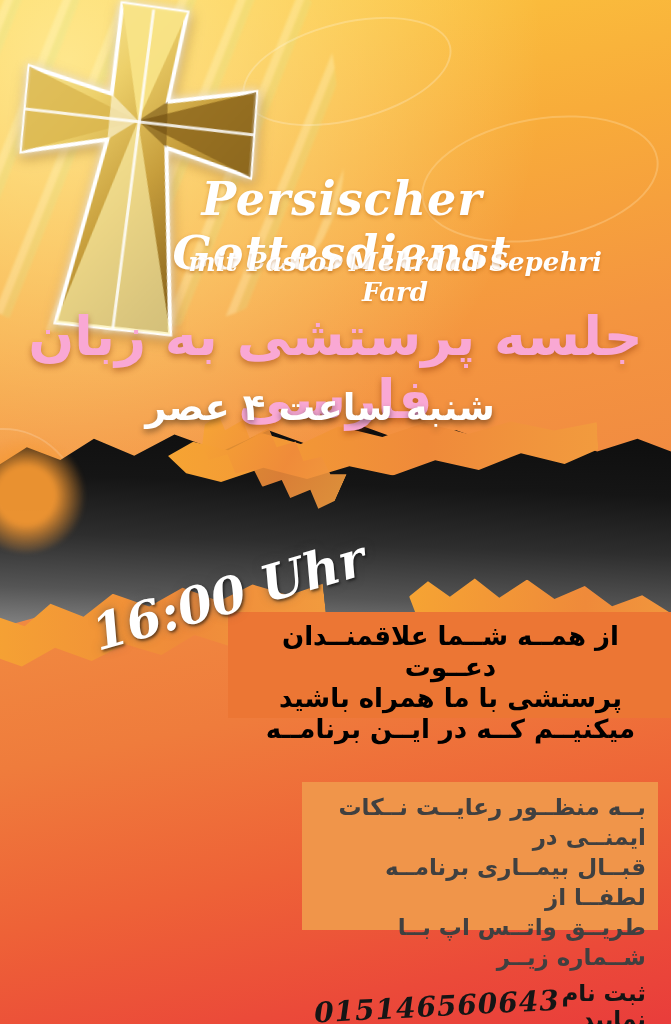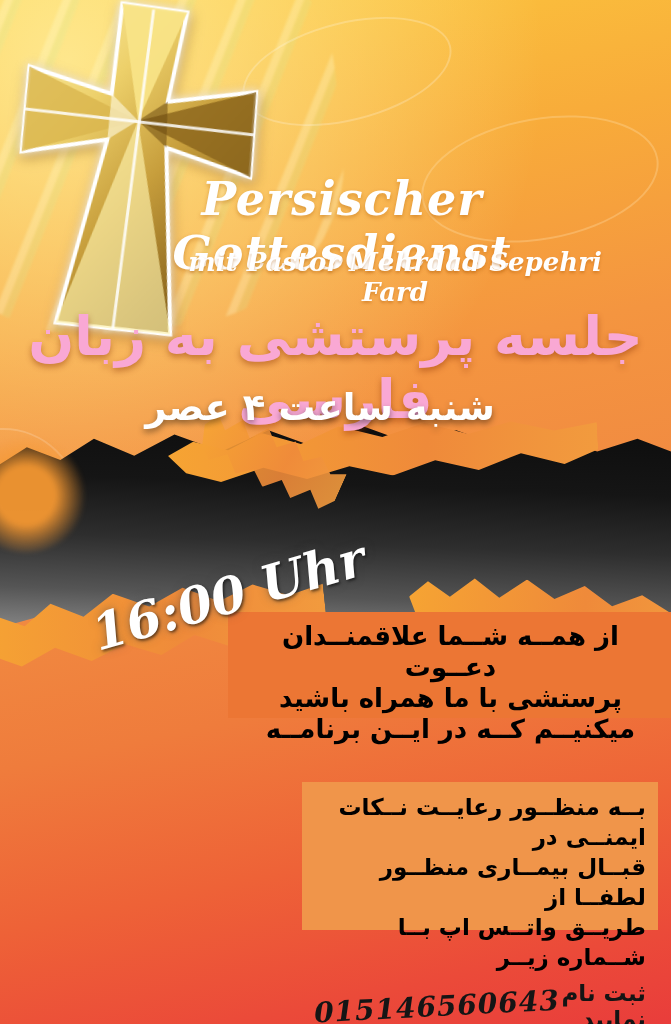--- a/index.html
+++ b/index.html
@@ -61,21 +61,21 @@
     text-shadow:0 3px 6px rgba(0,0,0,.45);z-index:7;}
   .date{left:0;top:472px;width:671px;text-align:center;font-size:62px;letter-spacing:2px;z-index:7;
     text-shadow:2px 2px 0 #000,-2px 2px 0 #000,2px -2px 0 #000,-2px -2px 0 #000,0 4px 3px #000,0 0 14px rgba(0,0,0,.6);}
   .time{left:88px;top:566px;font-size:50px;transform:rotate(-16deg);z-index:7;
     text-shadow:1px 2px 3px rgba(0,0,0,.55),0 0 10px rgba(70,70,70,.5);}
   .box1{left:228px;top:612px;width:443px;height:106px;background:#ec7634;z-index:5;
     padding:9px 14px 0 16px;box-sizing:border-box;}
   .box1 .line{font-size:26px;line-height:31px;color:#000000;text-align:center;}
   .box2{left:302px;top:782px;width:356px;height:148px;background:#f0954a;z-index:5;
     padding:10px 12px 0 12px;box-sizing:border-box;}
-  .box2 .line{font-size:23px;line-height:30px;color:#000000;text-align:right;}
+  .box2 .line{font-size:23px;line-height:30px;color:#404040;text-align:right;}
   .box2 .row{display:flex;justify-content:space-between;align-items:center;margin-top:8px;}
   .phone{font-size:28px;color:#151515;transform:rotate(-3deg);letter-spacing:1px;}
   .register{direction:rtl;font-weight:bold;font-size:23px;color:#141414;}
   .address{left:36px;top:934px;z-index:6;font-family:"Liberation Sans",sans-serif;
     font-size:31px;line-height:41px;color:#1b1b1b;white-space:pre-wrap;}
 </style>
 </head>
 <body>
 
 <div class="poster">
@@ -124,21 +124,21 @@
   <div class="abs time script">16:00 Uhr</div>
 
   <div class="abs box1">
     <div class="fa line">از همــه شــما علاقمنــدان دعــوت</div>
     <div class="fa line">پرستشی با ما همراه باشید</div>
     <div class="fa line">میکنیــم کــه در ایــن برنامــه</div>
   </div>
 
   <div class="abs box2">
     <div class="fa line">بــه منظــور رعایــت نــکات ایمنــی در</div>
-    <div class="fa line">قبــال بیمــاری منظــور لطفــا از</div>
+    <div class="fa line">قبــال بیمــاری برنامــه لطفــا از</div>
     <div class="fa line">طریــق واتــس اپ بــا شــماره زیــر</div>
     <div class="row">
       <span class="phone script">015146560643</span>
       <span class="register">ثبت نام نمایید</span>
     </div>
   </div>
 
   <div class="abs address">
     <div>Wüllener Straße 16</div>
     

